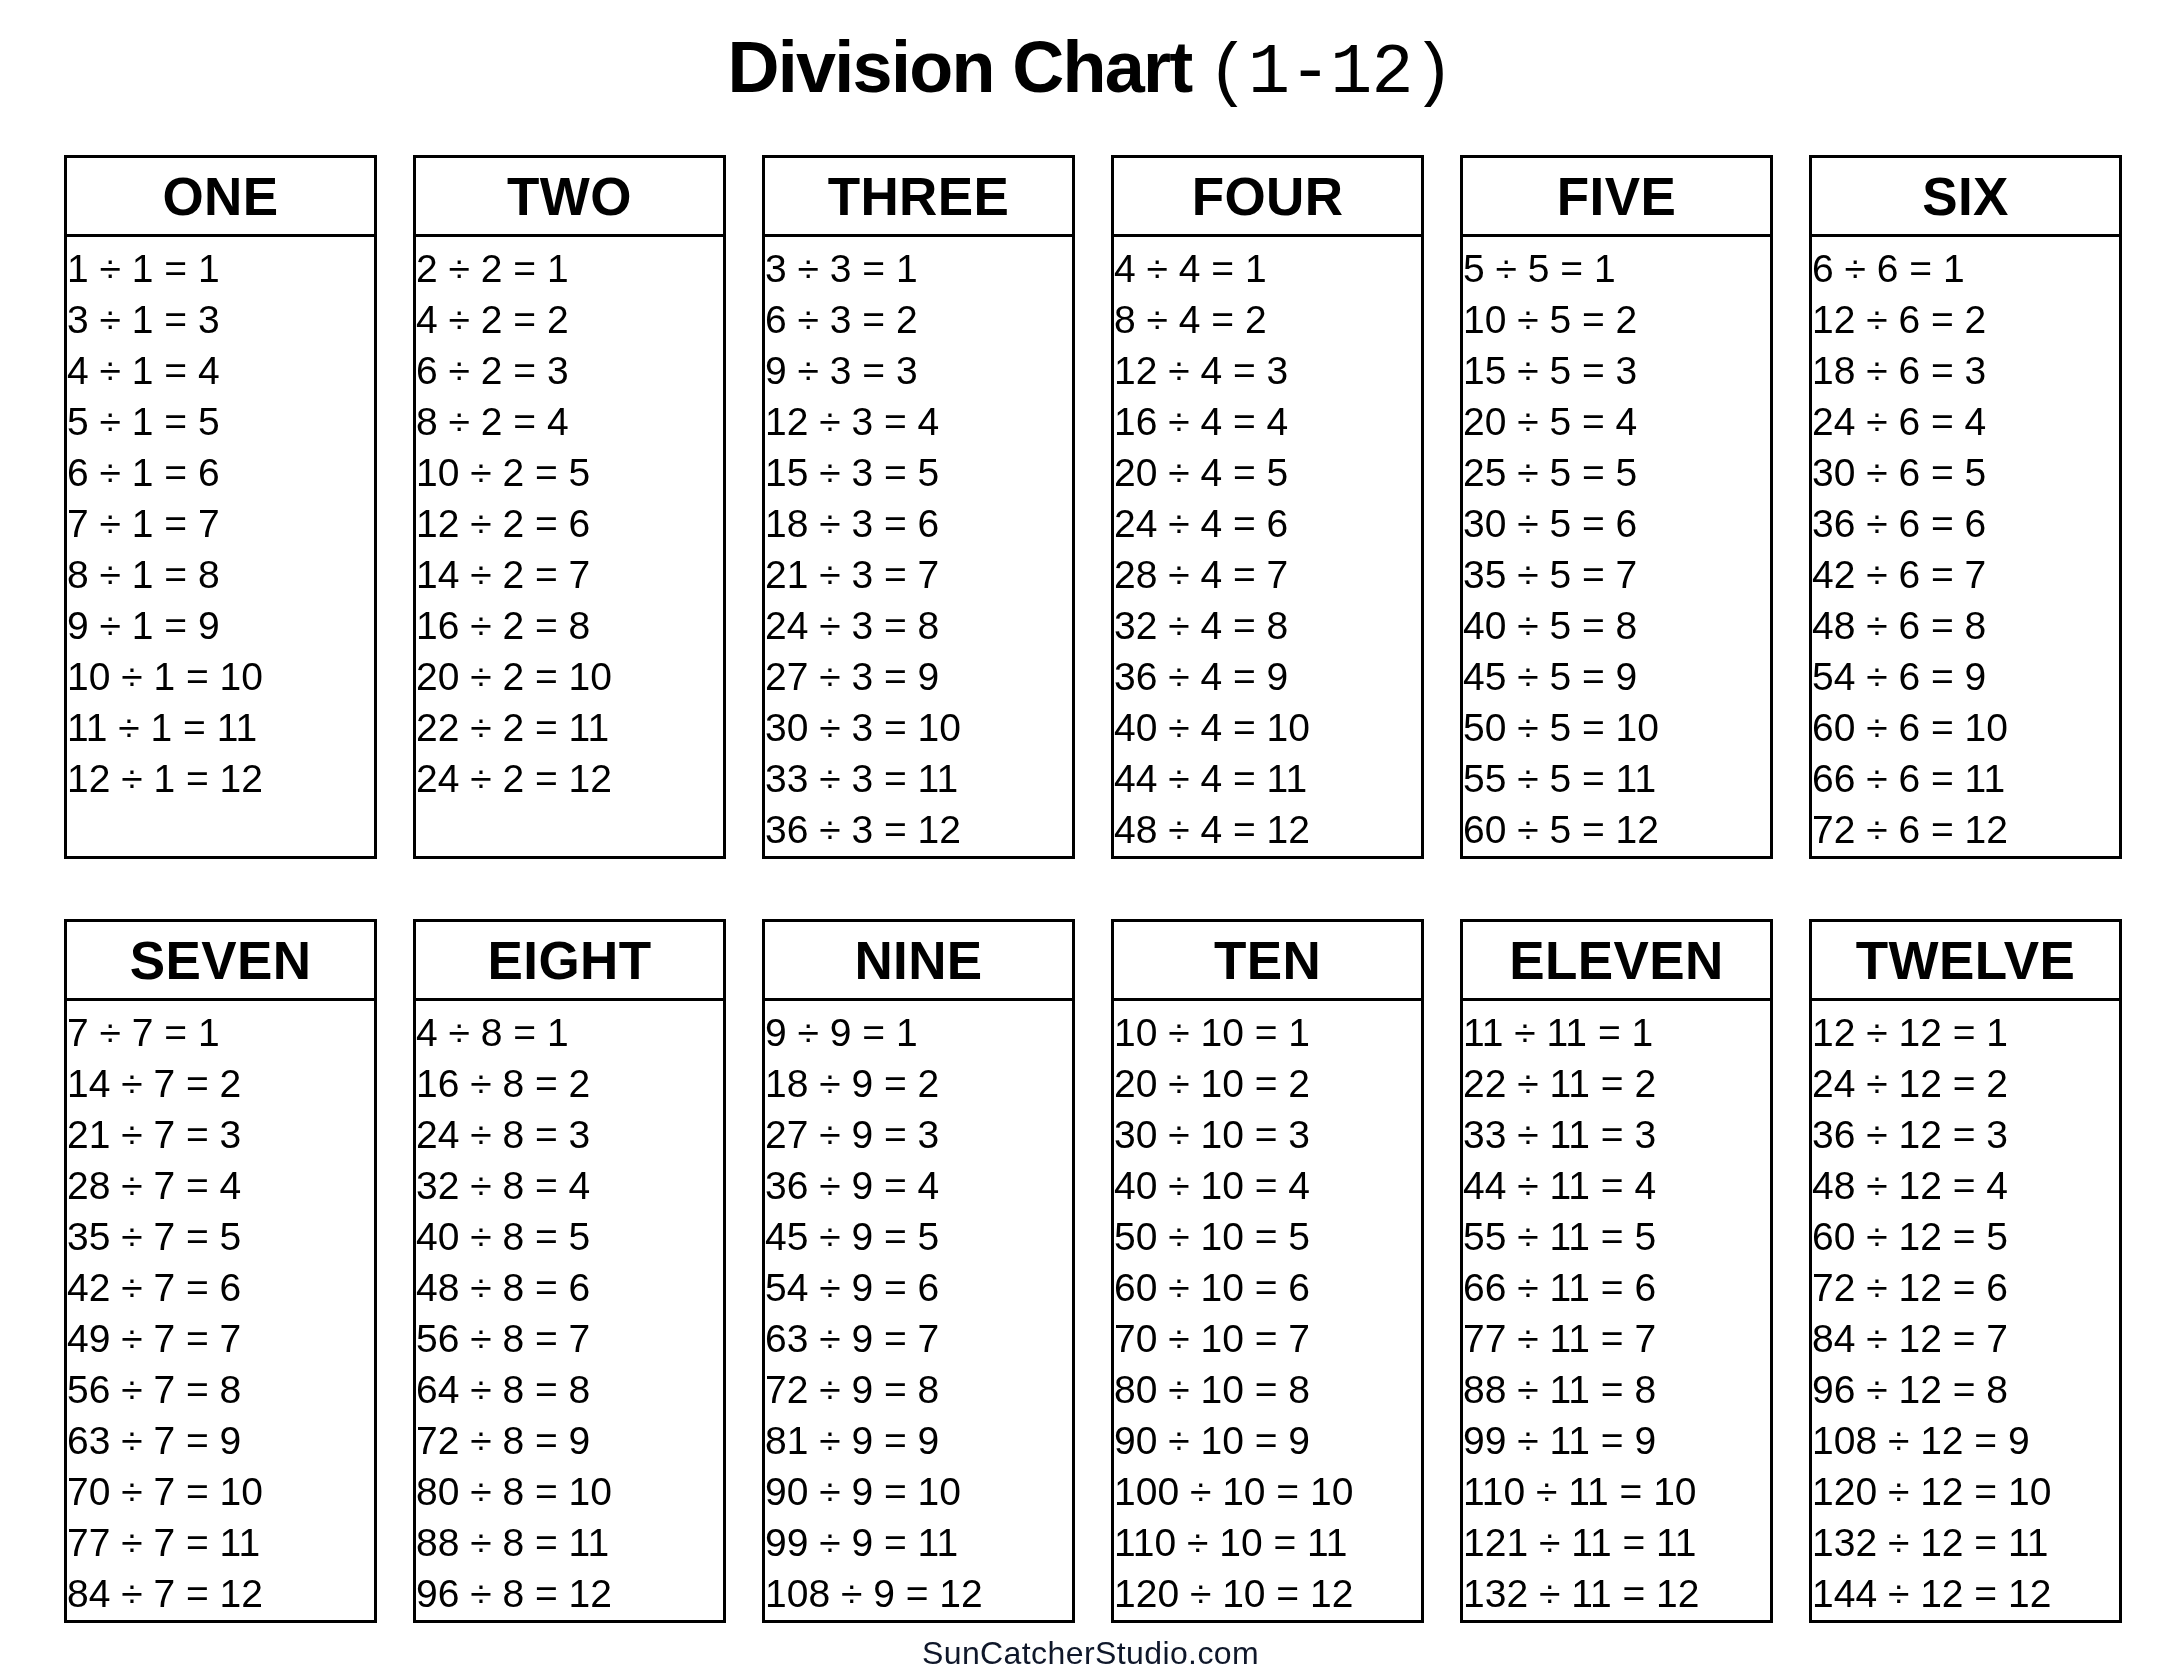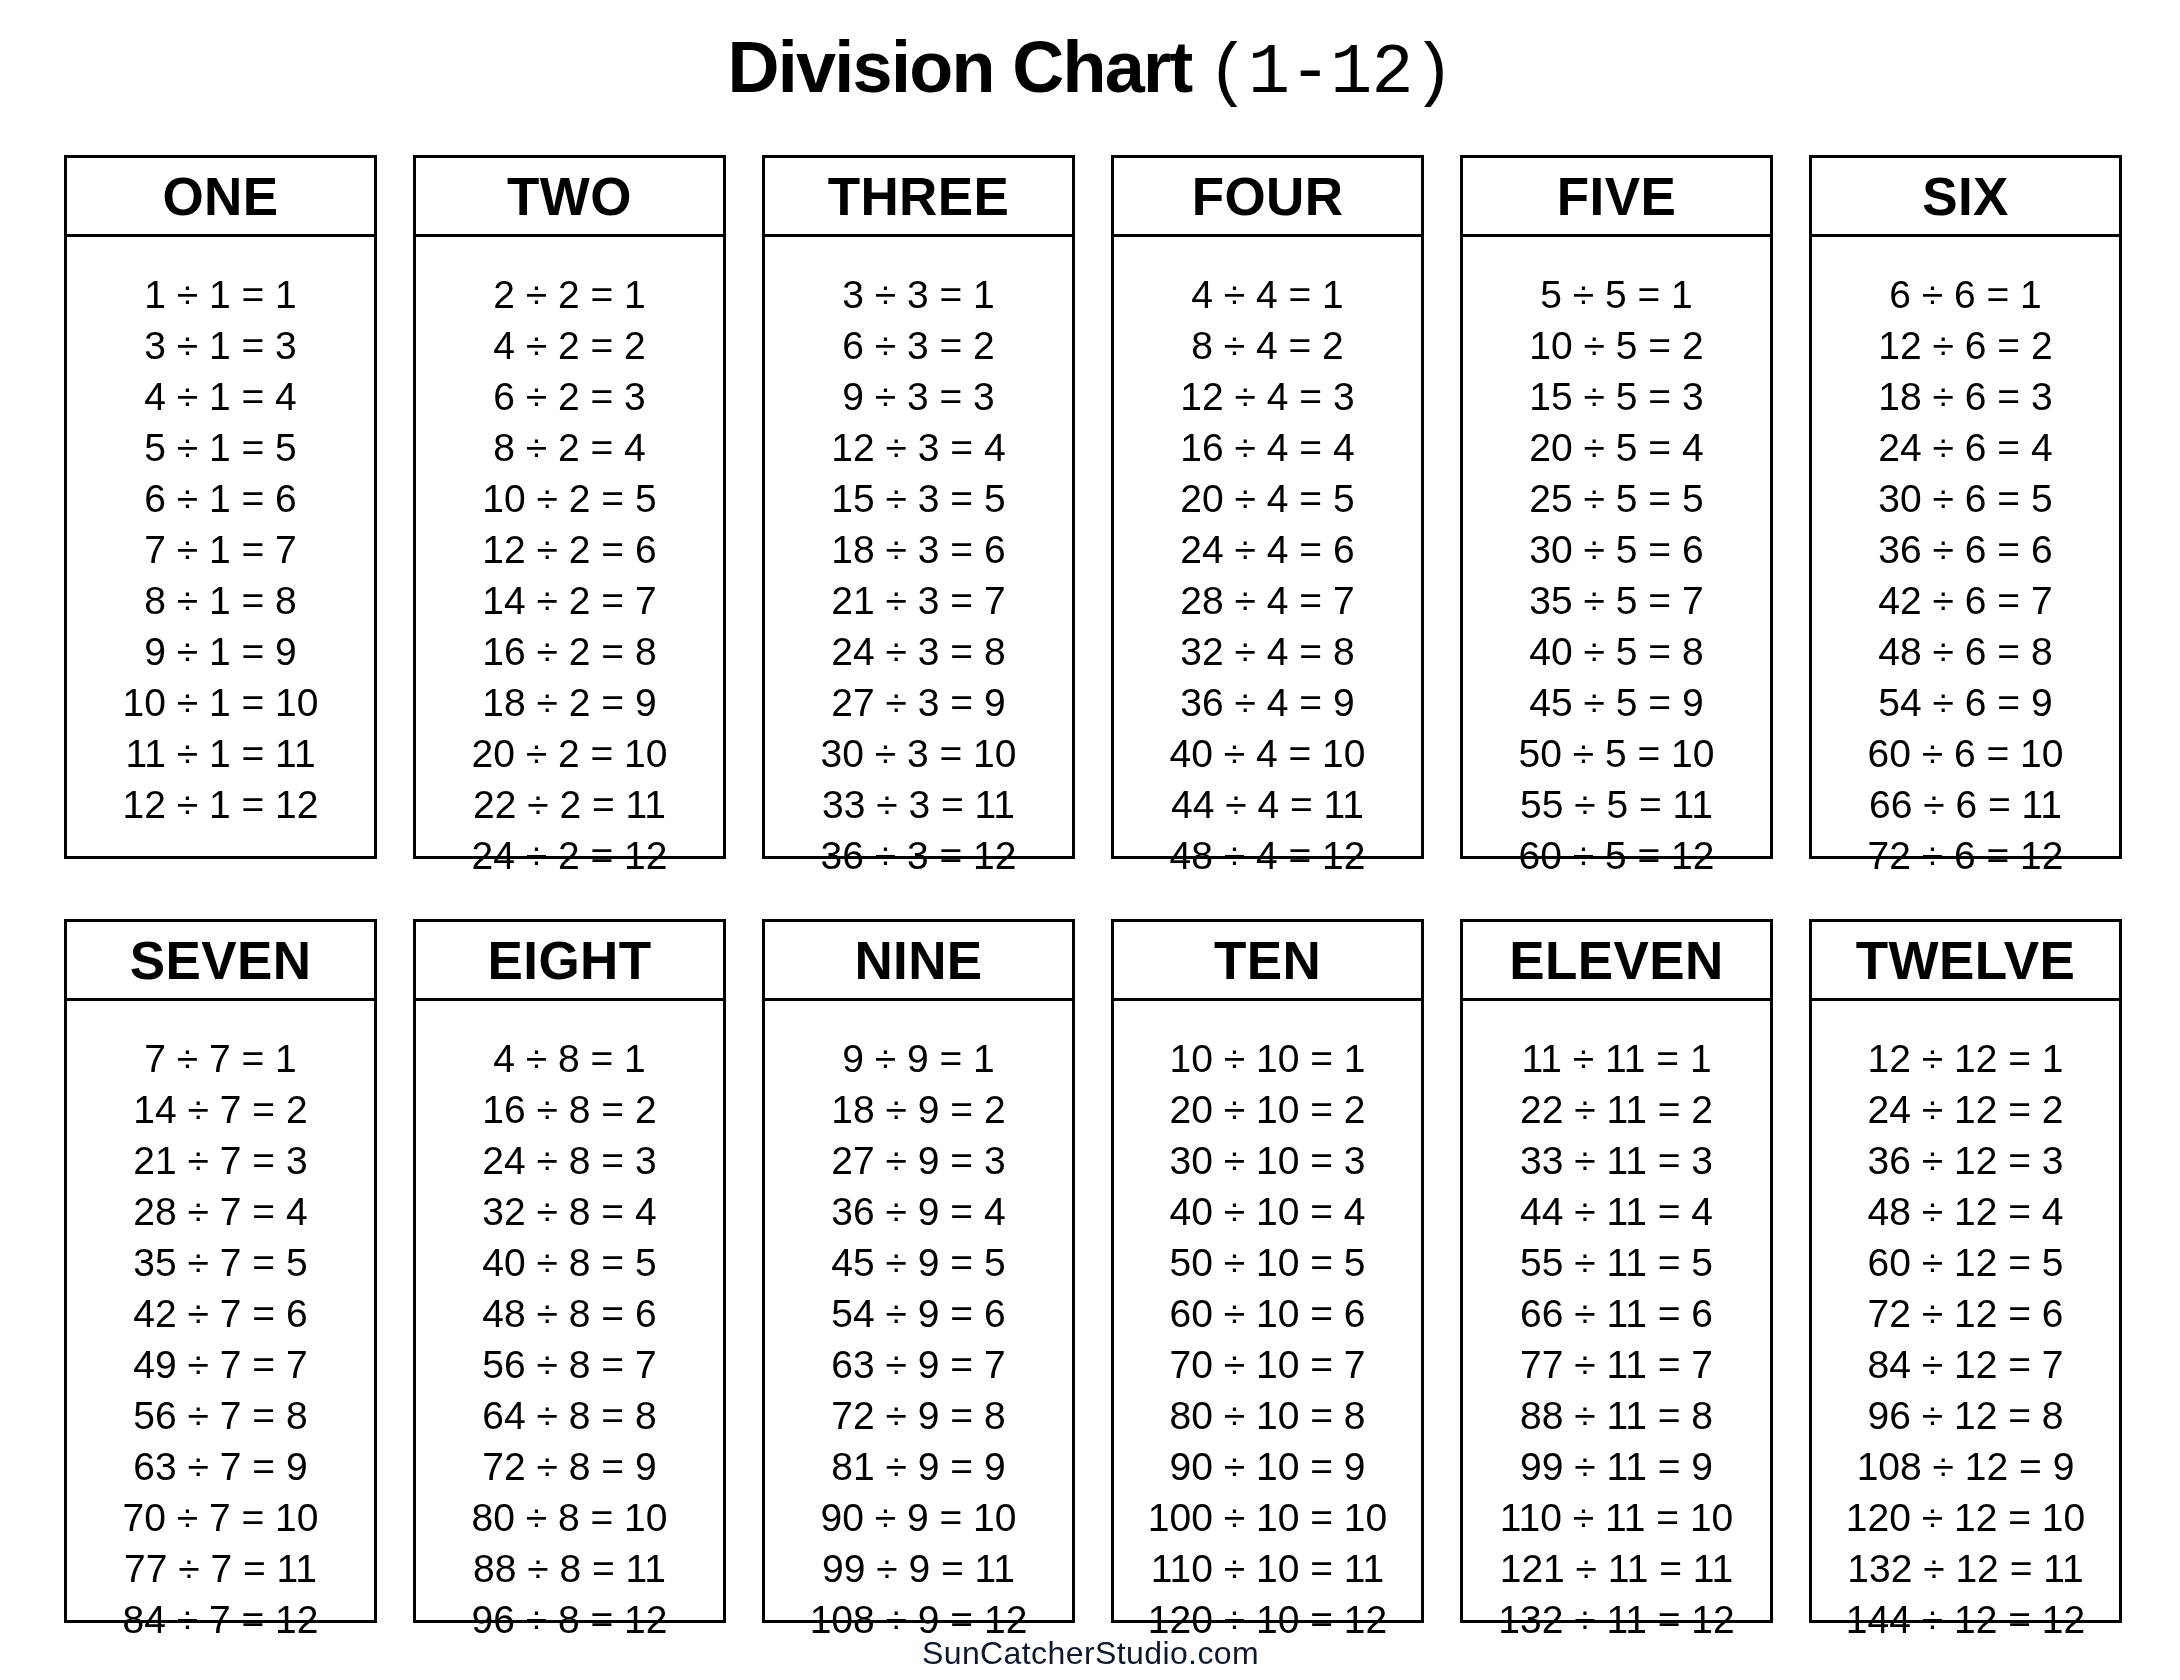--- a/index.html
+++ b/index.html
@@ -60,25 +60,24 @@
     margin: 0;
     border-bottom: 3.4px solid #000000;
     display: flex;
     align-items: center;
     justify-content: center;
     font-size: 53px;
     font-weight: 700;
     letter-spacing: 0.4px;
   }
   .box-body {
-    padding-top: 16px;
+    padding-top: 6px;
     display: flex;
     flex-direction: column;
-    align-items: center;
-    margin-top: 16px;
+    align-items: flex-start;
   }
   .eq-row {
     height: 51px;
     line-height: 51px;
     text-align: center;
     font-size: 39px;
     font-weight: 400;
     white-space: nowrap;
   }
   .footer {
@@ -123,21 +122,20 @@
     <h2 class="box-header">TWO</h2>
     <div class="box-body">
           <div class="eq-row">2 ÷ 2 = 1</div>
           <div class="eq-row">4 ÷ 2 = 2</div>
           <div class="eq-row">6 ÷ 2 = 3</div>
           <div class="eq-row">8 ÷ 2 = 4</div>
           <div class="eq-row">10 ÷ 2 = 5</div>
           <div class="eq-row">12 ÷ 2 = 6</div>
           <div class="eq-row">14 ÷ 2 = 7</div>
           <div class="eq-row">16 ÷ 2 = 8</div>
-          <div class="eq-row">18 ÷ 2 = 9</div>
           <div class="eq-row">20 ÷ 2 = 10</div>
           <div class="eq-row">22 ÷ 2 = 11</div>
           <div class="eq-row">24 ÷ 2 = 12</div>
         </div>
   </section>
 
   <section class="box">
     <h2 class="box-header">THREE</h2>
     <div class="box-body">
           <div class="eq-row">3 ÷ 3 = 1</div>

